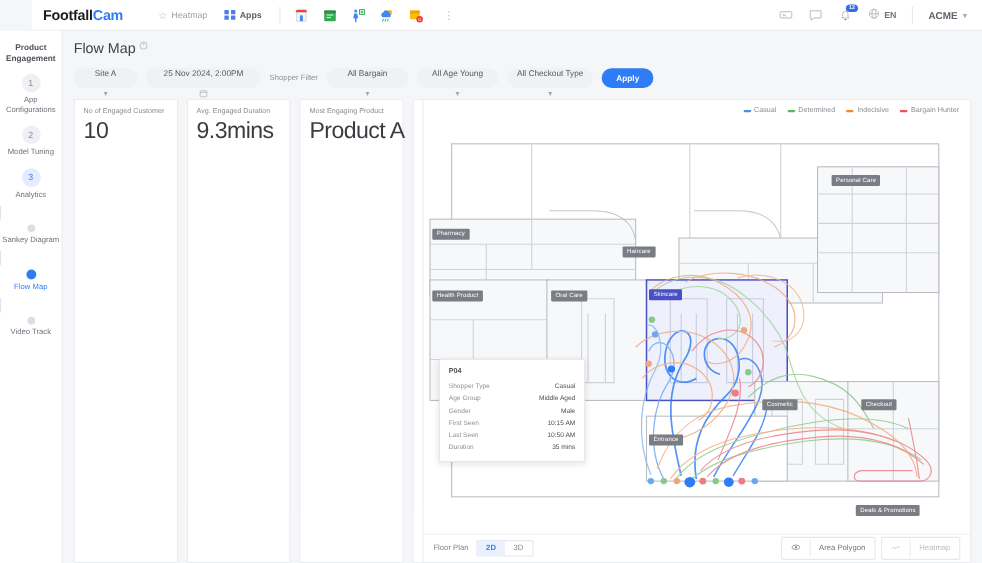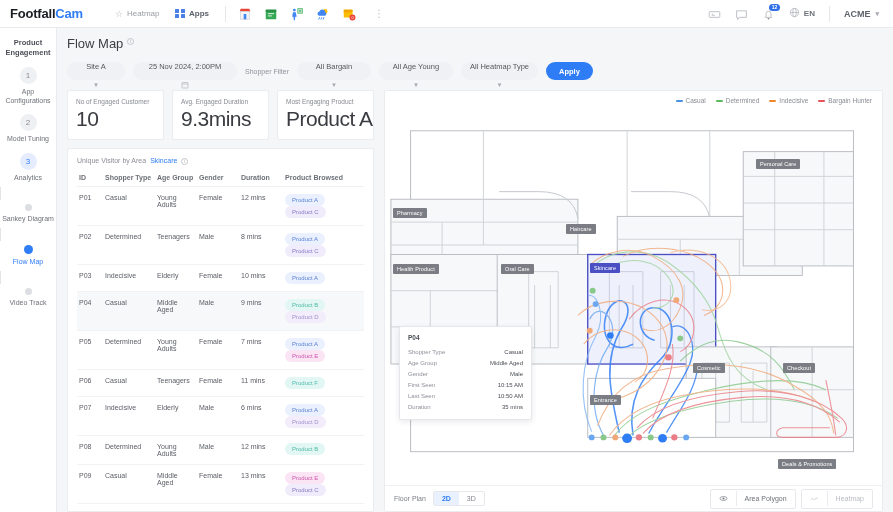--- a/index.html
+++ b/index.html
@@ -6,21 +6,21 @@
   html, body {
     width: 893px; height: 512px;
     font-family: "Liberation Sans", sans-serif;
     background: #f5f6f8;
     color: #44464d;
     overflow: hidden;
   }
   
   .topbar {
     height: 28px; background: #fff; display: flex; align-items: center;
-    border-bottom: 1px solid #e9eaee; padding: 0 10px; gap: 0;
+    border-bottom: 1px solid #e9eaee; padding: 0 10px; gap: 0; margin-left: 29px;
   }
   .brand { font-size: 13px; font-weight: bold; letter-spacing: -.2px; }
   .brand .b1 { color: #1b1d22; }
   .brand .b2 { color: #2f7df6; }
   .tb-item {
     display: flex; align-items: center; gap: 4px;
     font-size: 8px; color: #9a9da5; padding: 0 8px; height: 28px;
   }
   .tb-item.first { margin-left: 24px; }
   .star { font-size: 9px; color: #b4b7be; }
@@ -84,21 +84,21 @@
   .pill .dd { color: #a4a7af; font-size: 7px; }
   .flabel { font-size: 7px; color: #8f9299; }
   .apply {
     background: #2f7df6; color: #fff; border-radius: 11px; height: 18px;
     display: flex; align-items: center; padding: 0 13px; font-size: 7.5px; font-weight: bold;
     border: none; cursor: pointer;
   }
   .content { display: flex; gap: 10px; margin-top: 10px; flex: 1; min-height: 0; }
 
   
-  .leftcol { width: 307px; display: flex; flex-direction: column; gap: 8px; min-width: 0; }
+  .leftcol { width: 307px; display: flex; flex-direction: row; gap: 8px; min-width: 0; }
   .kpis { display: flex; gap: 8px; }
   .kpi {
     flex: 1; background: #fff; border: 1px solid #ebecf0; border-radius: 2px;
     padding: 7px 8px 8px; min-width: 0;
   }
   .kpi-label { font-size: 6.5px; color: #888b93; white-space: nowrap; }
   .kpi-value { font-size: 21px; color: #3a3c42; margin-top: 2px; font-weight: 300; letter-spacing: -.5px; white-space: nowrap;}
   .tablecard {
     background: #fff; border: 1px solid #ebecf0; border-radius: 2px; flex: 1;
     padding: 7px 9px 0; overflow: hidden; display: flex; flex-direction: column;
@@ -323,21 +323,21 @@
       <span class="flabel">Shopper Filter</span>
       <div class="pill sel">
         <span>All Bargain</span>
         <span class="dd">▾</span>
       </div>
       <div class="pill sel">
         <span>All Age Young</span>
         <span class="dd">▾</span>
       </div>
       <div class="pill sel">
-        <span>All Heatmap Type</span>
+        <span>All Checkout Type</span>
         <span class="dd">▾</span>
       </div>
       <button class="apply">Apply</button>
     </div>
 
     <div class="content">
 
       <div class="leftcol">
         <div class="kpis">
           <div class="kpi">

